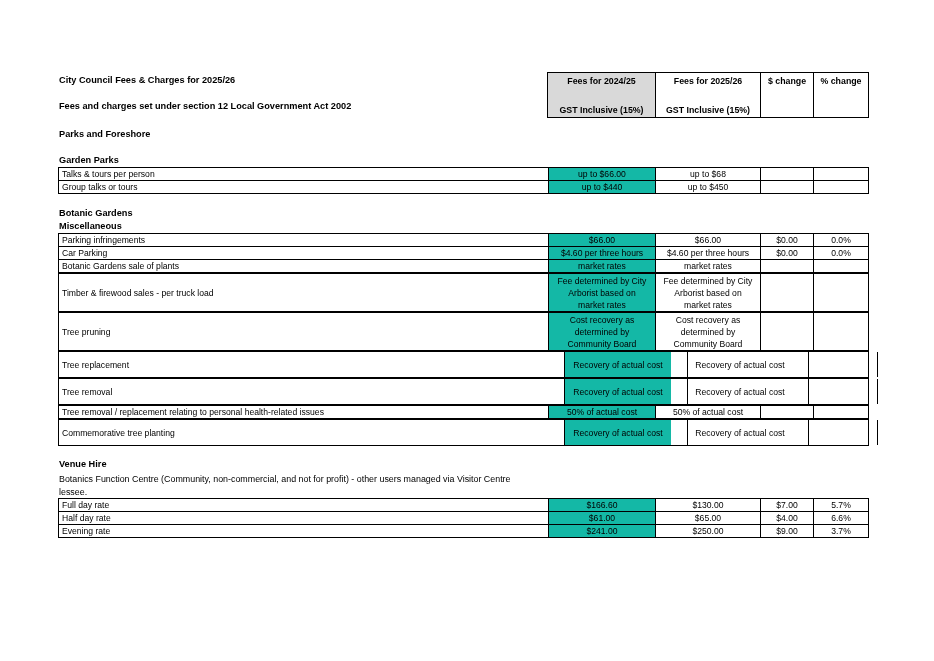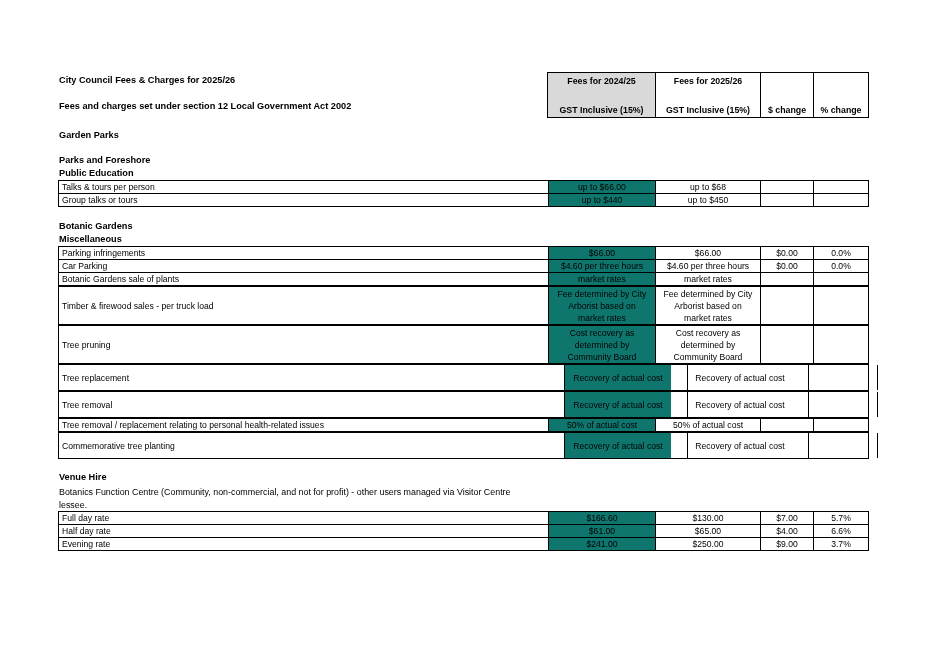--- a/index.html
+++ b/index.html
@@ -61,21 +61,21 @@
     justify-content: space-between;
     align-items: center;
     text-align: center;
     font-size: 8.8px;
     font-weight: bold;
     padding: 3px 1px 2px 1px;
     box-sizing: border-box;
   }
   .fees-header .hcell + .hcell { border-left: 1px solid #000; }
   .fees-header .hcell.shaded { background: #d9d9d9; }
-  .fees-header .hcell.bottom-only { justify-content: flex-end; }
+  .fees-header .hcell.bottom-only { justify-content: flex-start; }
 
   
   .heading {
     font-size: 9.2px;
     font-weight: bold;
     line-height: 13px;
     padding-left: 1px;
   }
   .note {
     font-size: 8.9px;
@@ -116,21 +116,21 @@
     justify-content: flex-start;
     text-align: left;
     padding: 0 3px;
   }
   .cell.val {
     justify-content: center;
     text-align: center;
     white-space: pre-line;
     padding: 0 2px;
   }
-  .cell.prev { background: #0f766e; }
+  .cell.prev { background: #14b8a6; }
   .h1 { min-height: 12px; }
   .h2 { min-height: 25px; gap: 16px; }
   .h3 { min-height: 37px; }
 </style>
 </head>
 <body>
 
 <div class="page">
   <div class="content">
 
@@ -149,24 +149,23 @@
         </div>
         <div class="hcell bottom-only">
           <span>$ change</span>
         </div>
         <div class="hcell bottom-only">
           <span>% change</span>
         </div>
       </div>
     </div>
 
+    <div class="heading mt12">Parks and Foreshore</div>
+
     <div class="heading mt13">Garden Parks</div>
-
-    <div class="heading mt12">Parks and Foreshore</div>
-    <div class="heading">Public Education</div>
 
     <div class="fee-table table-public-education">
         <div class="row h1">
           <div class="cell desc">Talks &amp; tours per person</div>
           <div class="cell val prev">up to $66.00</div>
           <div class="cell val">up to $68</div>
           <div class="cell val"></div>
           <div class="cell val"></div>
         </div>
         <div class="row h1">

